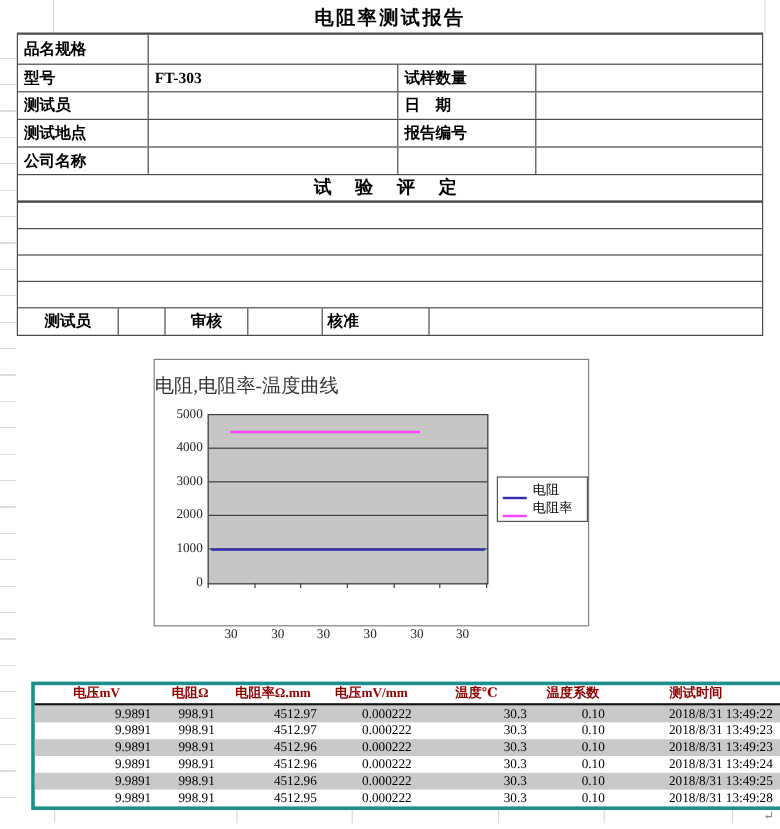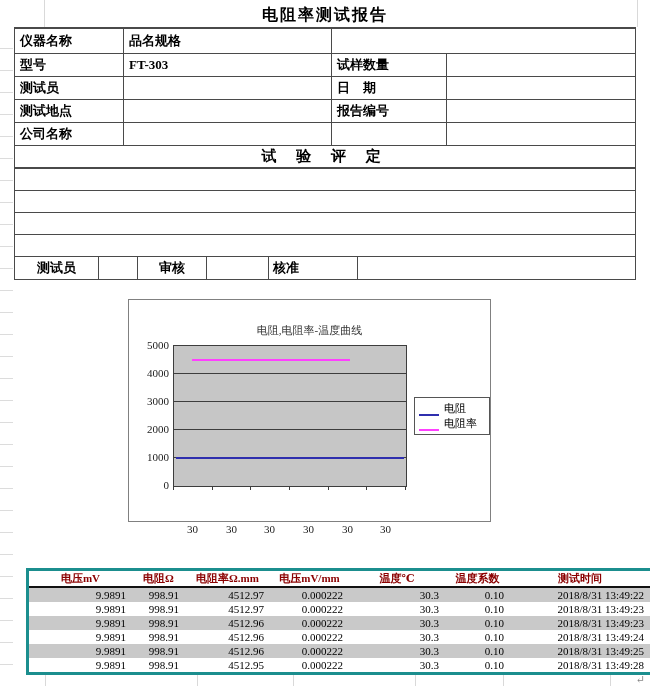--- a/index.html
+++ b/index.html
@@ -24,22 +24,22 @@
             font-weight:bold;font-size:15px;letter-spacing:8px;}
   .empty-row{height:21px;border-bottom:1px solid #4a4a4a;}
   .sig-row{display:grid;grid-template-columns:83px 39px 69px 62px 89px auto;}
   .scell{height:22px;display:flex;align-items:center;font-weight:bold;font-size:13px;
          border-left:1px solid #4a4a4a;padding:0 4px;}
   .scell:first-child{border-left:none;}
   .c-center{justify-content:center;}
   
   .chart{position:absolute;left:128px;top:299px;width:361px;height:221px;
          border:1px solid #808080;background:#fff;}
-  .chart-title{position:absolute;left:0;top:23px;width:100%;text-align:center;
-               font-size:11px;color:#333;}
+  .chart-title{position:absolute;left:0;top:12px;width:100%;
+               font-size:16px;color:#333;}
   .plot{position:absolute;left:44px;top:45px;width:232px;height:140px;
         background:#c6c6c6;border:1px solid #3d3d3d;box-sizing:content-box;}
   .gl{position:absolute;left:0;right:0;height:1px;background:#3d3d3d;}
   .sline{position:absolute;height:2px;}
   .ylab{position:absolute;left:2px;width:38px;text-align:right;font-size:11px;color:#222;}
   .xlab{position:absolute;width:39px;text-align:center;font-size:11px;color:#222;top:191px;margin-top:32px;}
   .tick{position:absolute;top:186px;width:1px;height:4px;background:#3d3d3d;}
   .legend{position:absolute;left:285px;top:97px;width:66px;border:1px solid #555;
           background:#fff;padding:3px 4px;}
   .leg-item{display:flex;align-items:flex-end;height:15px;gap:5px;}
@@ -71,21 +71,20 @@
   <div class="vstub" style="left:197px;top:674px;height:12px;"></div>
   <div class="vstub" style="left:293px;top:674px;height:12px;"></div>
   <div class="vstub" style="left:415px;top:674px;height:12px;"></div>
   <div class="vstub" style="left:503px;top:674px;height:12px;"></div>
   <div class="vstub" style="left:610px;top:674px;height:12px;"></div>
 
   <div class="title">电阻率测试报告</div>
 
   <div class="form">
     <div class="frow tall">
-      <div class="fcell">仪器名称</div>
       <div class="fcell">品名规格</div>
       <div class="fcell"></div>
     </div>
     <div class="frow">
       <div class="fcell">型号</div>
       <div class="fcell">FT-303</div>
       <div class="fcell">试样数量</div>
       <div class="fcell"></div>
     </div>
     <div class="frow">

